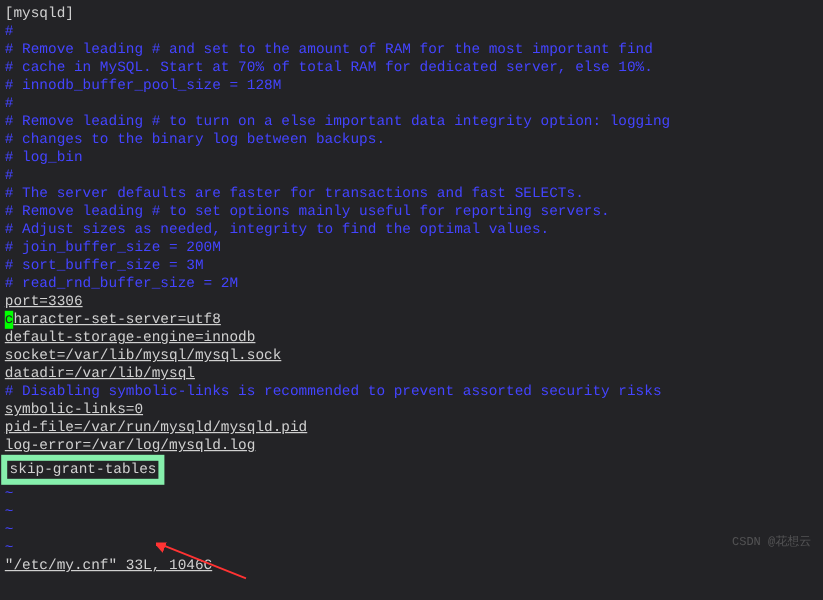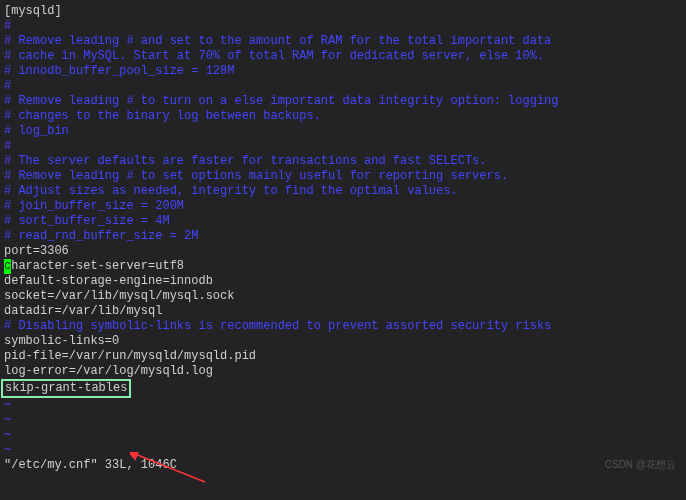--- a/index.html
+++ b/index.html
@@ -10,70 +10,70 @@
       font-size: 12px;
       line-height: 15px;
       width: 686px;
       height: 500px;
       overflow: hidden;
       position: relative;
       padding: 4px;
     }
     .line { white-space: pre; }
     .comment { color: #4444ff; }
-    .normal { color: #d0d0d0; }
+    .normal { color: #d0d0d0; text-decoration: underline; }
     .tilde { color: #4444ff; }
     .section-open { color: #d0d0d0; }
     .cursor-char {
       background: #00ff00;
       color: #232326;
       display: inline-block;
     }
     .redbox {
-      border: 2px solid #86efac;
+      border: 5px solid #86efac;
       display: inline-block;
       padding: 0 2px;
       margin-left: -3px;
     }
     .arrow {
       position: absolute;
       left: 130px;
       top: 452px;
       pointer-events: none;
     }
     .watermark {
       position: absolute;
-      bottom: 28px;
+      bottom: 40px;
       right: 10px;
       color: #808080;
       font-size: 10px;
-      font-family: Liberation Sans, sans-serif;
+      font-family: Liberation Mono, monospace;
       opacity: 0.5;
       margin-top: 28px;
     }
   </style>
 </head>
 <body>
 
 <div id="content">
     <div class="line section-open">[mysqld]</div>
     <div class="line comment">#</div>
-    <div class="line comment"># Remove leading # and set to the amount of RAM for the total important data</div>
+    <div class="line comment"># Remove leading # and set to the amount of RAM for the most important find</div>
     <div class="line comment"># cache in MySQL. Start at 70% of total RAM for dedicated server, else 10%.</div>
     <div class="line comment"># innodb_buffer_pool_size = 128M</div>
     <div class="line comment">#</div>
     <div class="line comment"># Remove leading # to turn on a else important data integrity option: logging</div>
     <div class="line comment"># changes to the binary log between backups.</div>
     <div class="line comment"># log_bin</div>
     <div class="line comment">#</div>
     <div class="line comment"># The server defaults are faster for transactions and fast SELECTs.</div>
     <div class="line comment"># Remove leading # to set options mainly useful for reporting servers.</div>
     <div class="line comment"># Adjust sizes as needed, integrity to find the optimal values.</div>
     <div class="line comment"># join_buffer_size = 200M</div>
-    <div class="line comment"># sort_buffer_size = 4M</div>
+    <div class="line comment"># sort_buffer_size = 3M</div>
     <div class="line comment"># read_rnd_buffer_size = 2M</div>
     <div class="line normal"></div>
     <div class="line normal">port=3306</div>
     <div class="line normal"><span class="cursor-char">c</span>haracter-set-server=utf8</div>
     <div class="line normal">default-storage-engine=innodb</div>
     <div class="line normal"></div>
     <div class="line normal">socket=/var/lib/mysql/mysql.sock</div>
     <div class="line normal">datadir=/var/lib/mysql</div>
     <div class="line normal"></div>
     <div class="line comment"># Disabling symbolic-links is recommended to prevent assorted security risks</div>

